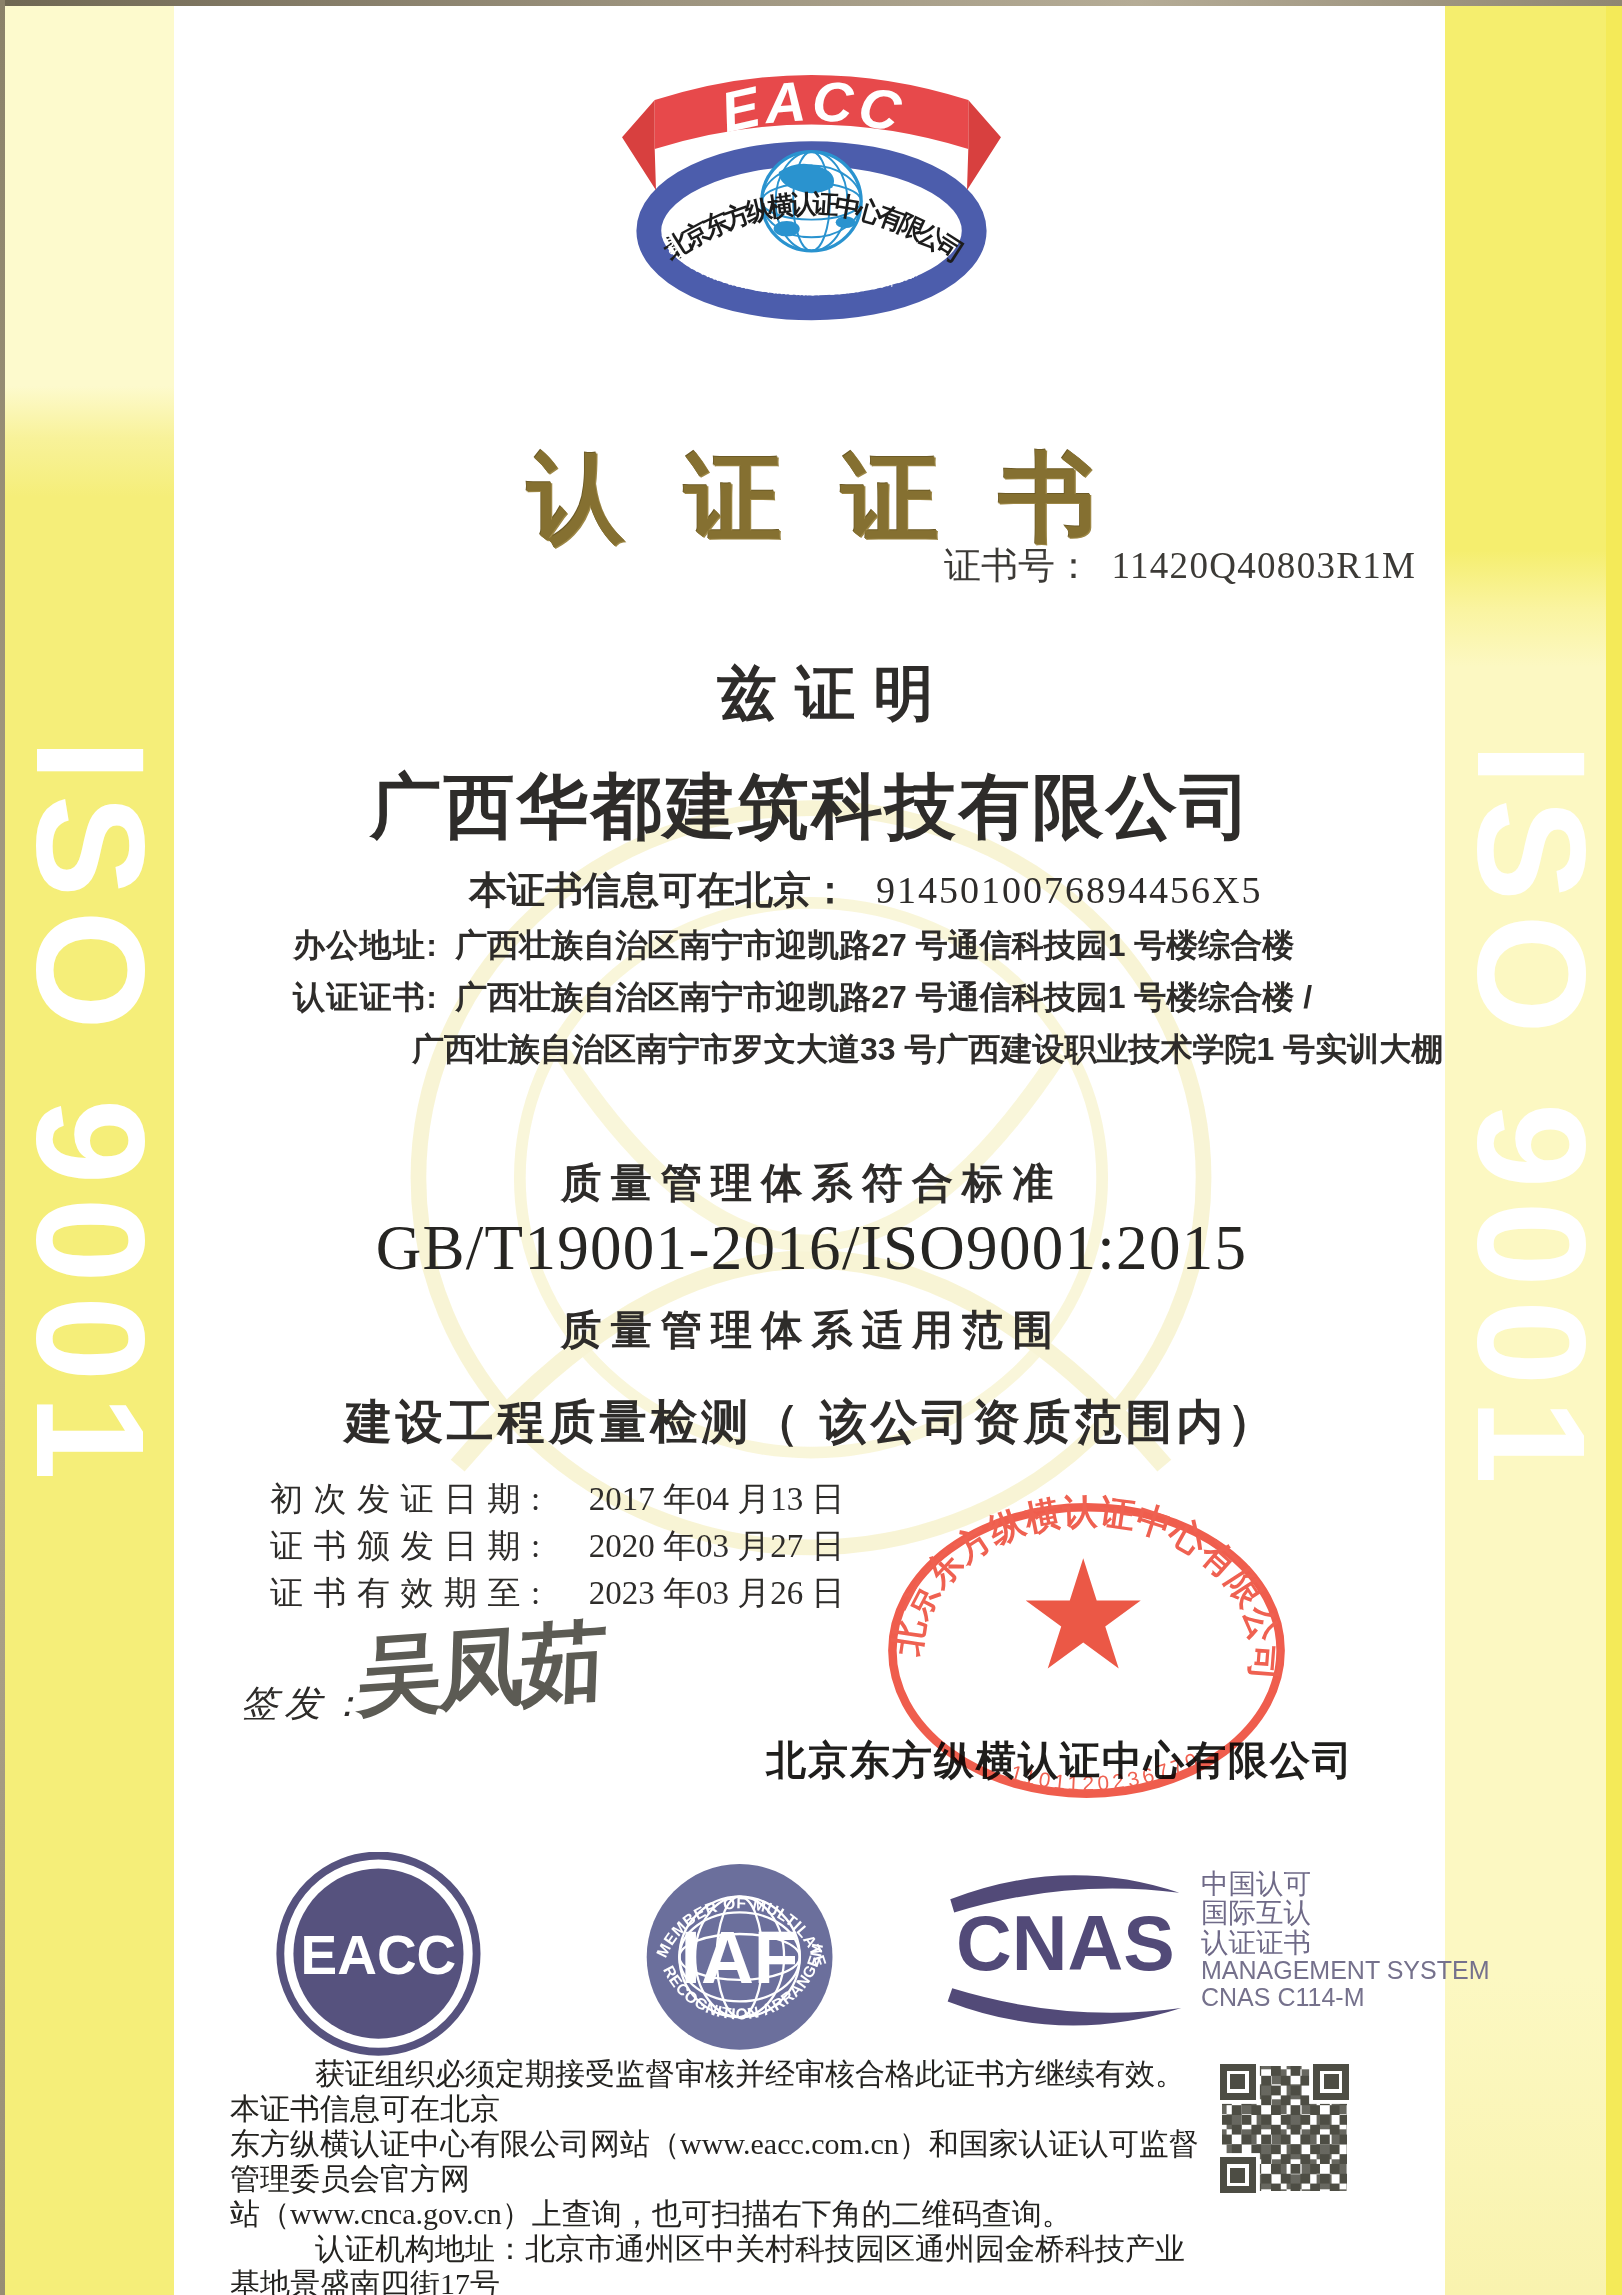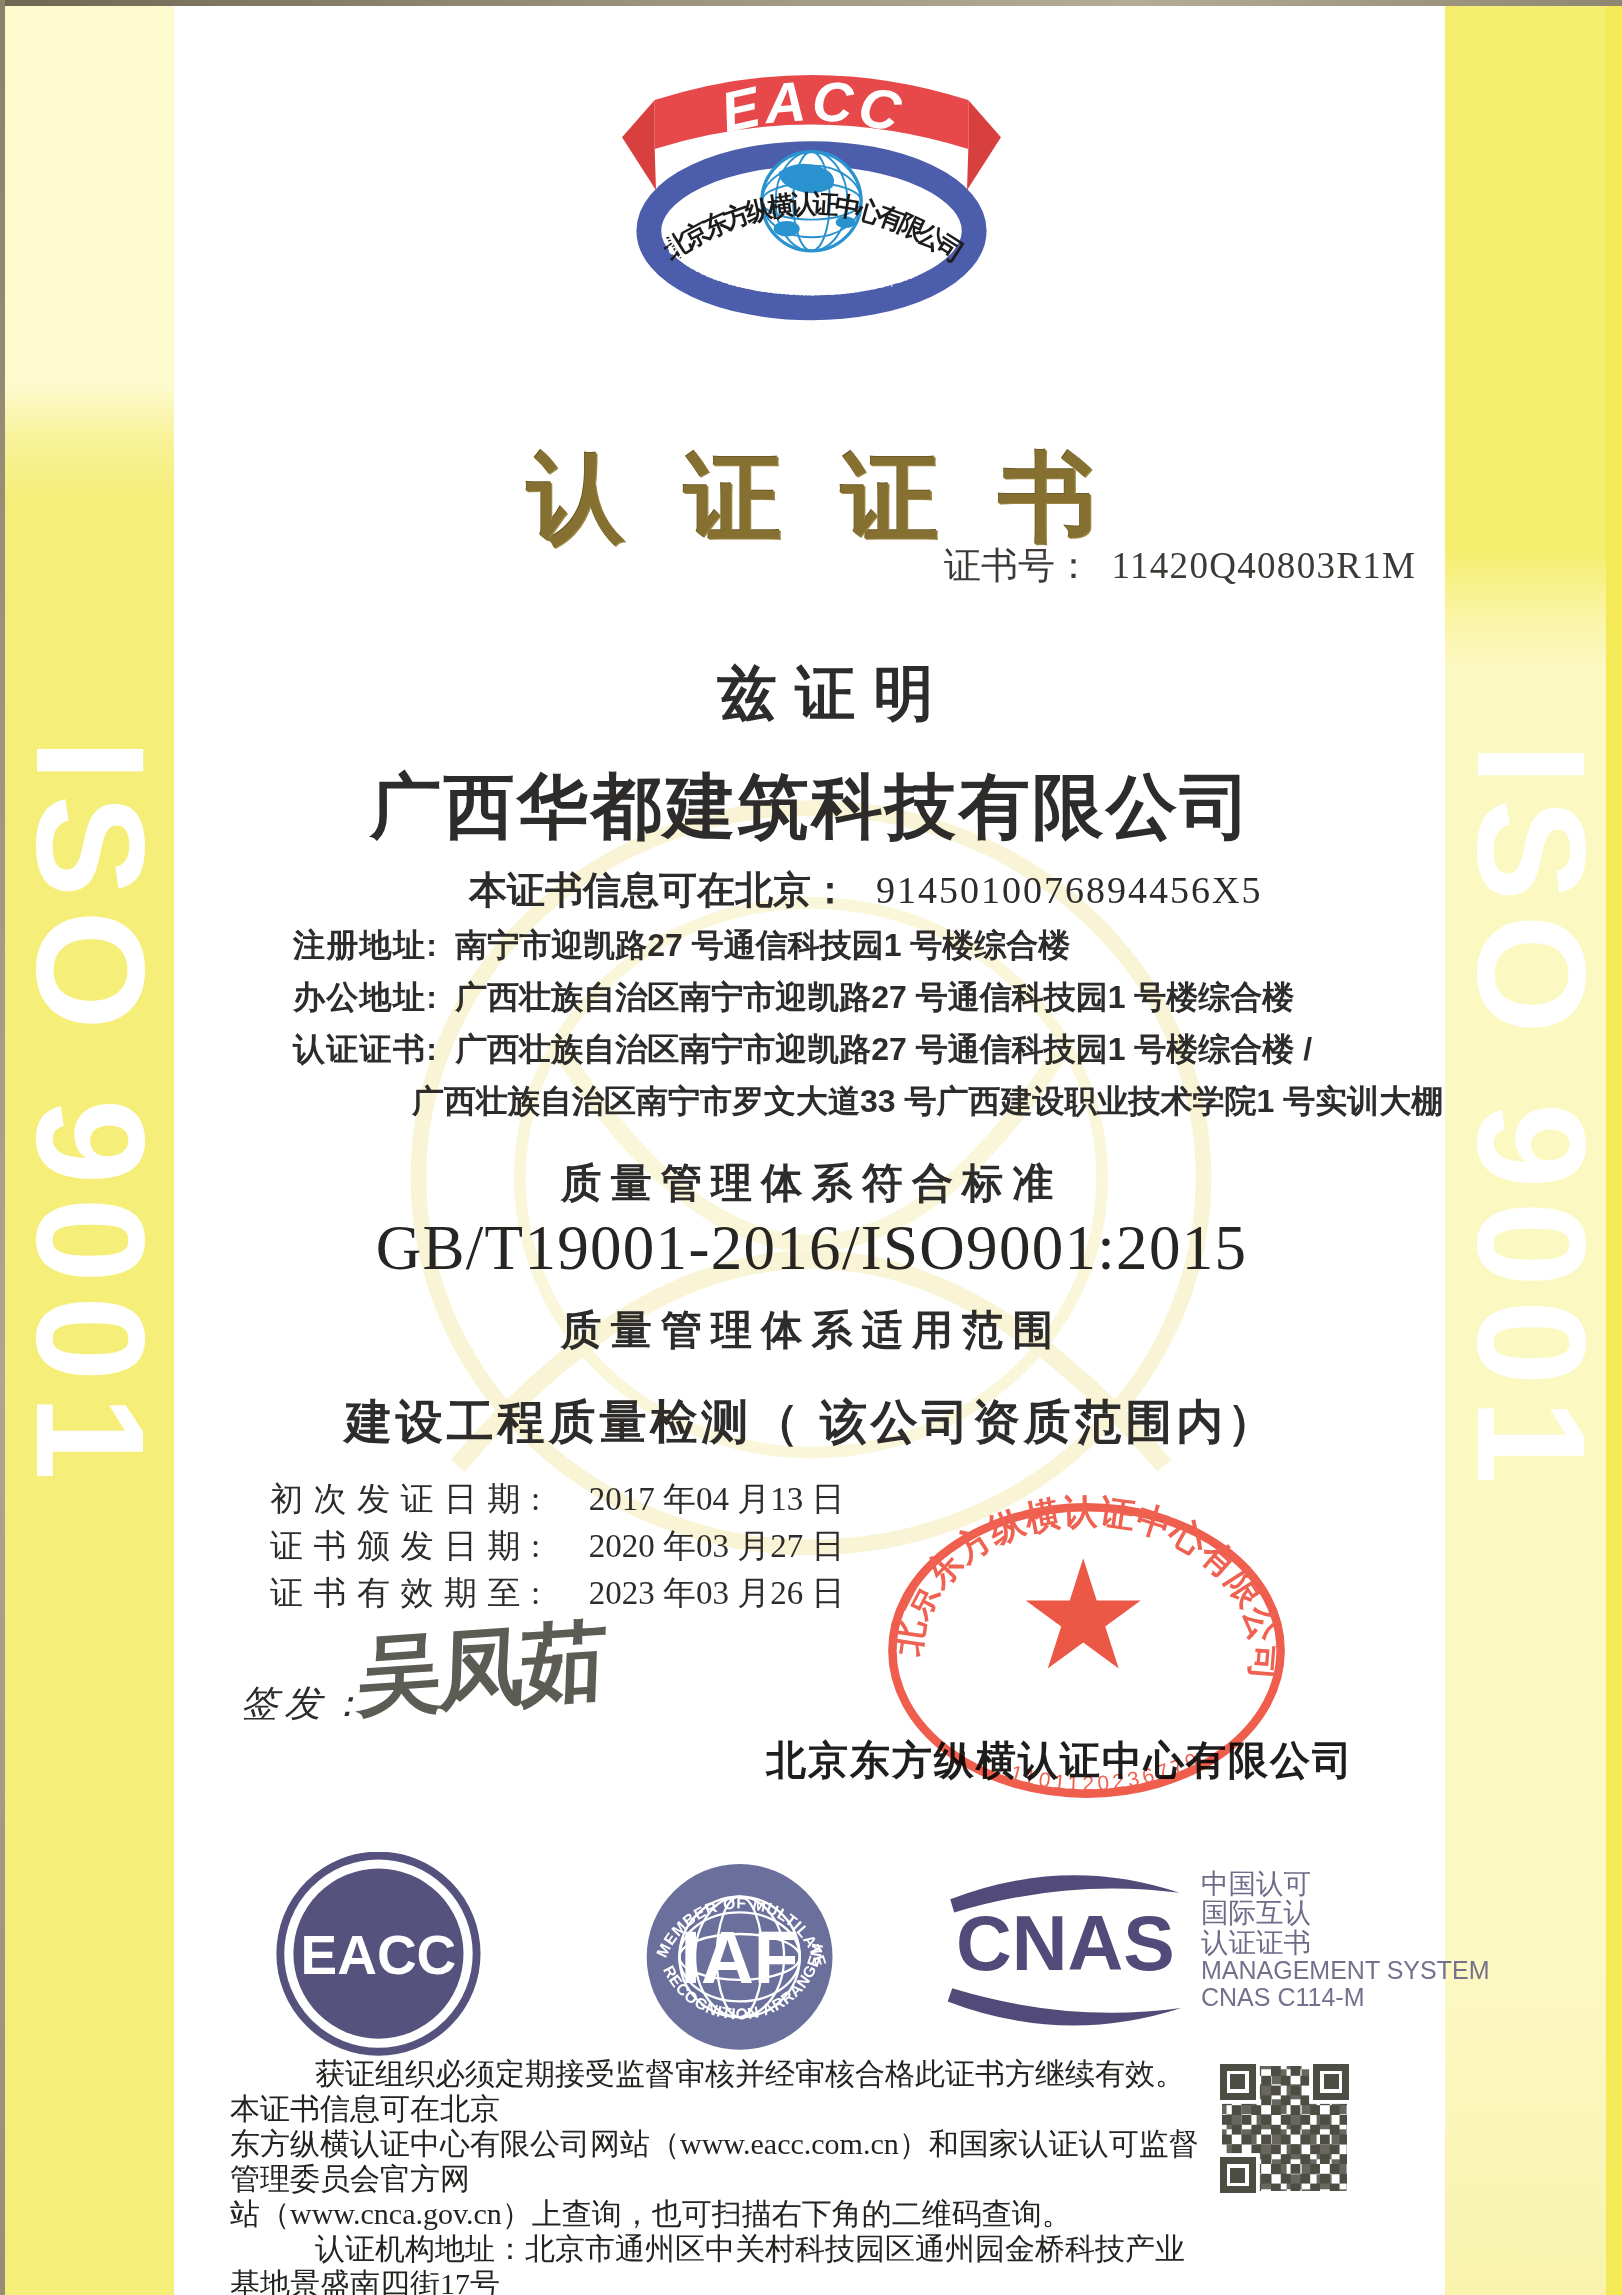--- a/index.html
+++ b/index.html
@@ -127,21 +127,20 @@
     <span>证书号：</span><span class="num">11420Q40803R1M</span>
   </div>
 
   <div class="certify">兹证明</div>
   <div class="company">广西华都建筑科技有限公司</div>
   <div class="credit">
     <span class="lab">本证书信息可在北京：</span><span class="num">9145010076894456X5</span>
   </div>
 
   <div class="addr">
-    <div><span class="lab">注册地址:</span><span>南宁市迎凯路27 号通信科技园1 号楼综合楼</span></div>
     <div><span class="lab">办公地址:</span><span>广西壮族自治区南宁市迎凯路27 号通信科技园1 号楼综合楼</span></div>
     <div><span class="lab">认证证书:</span><span>广西壮族自治区南宁市迎凯路27 号通信科技园1 号楼综合楼 /</span></div>
     <div class="cont"><span>广西壮族自治区南宁市罗文大道33 号广西建设职业技术学院1 号实训大棚</span></div>
   </div>
 
   <div class="cap1">质量管理体系符合标准</div>
   <div class="gbcode">GB/T19001-2016/ISO9001:2015</div>
   <div class="cap2">质量管理体系适用范围</div>
   <div class="scope">建设工程质量检测（ 该公司资质范围内）</div>
 

